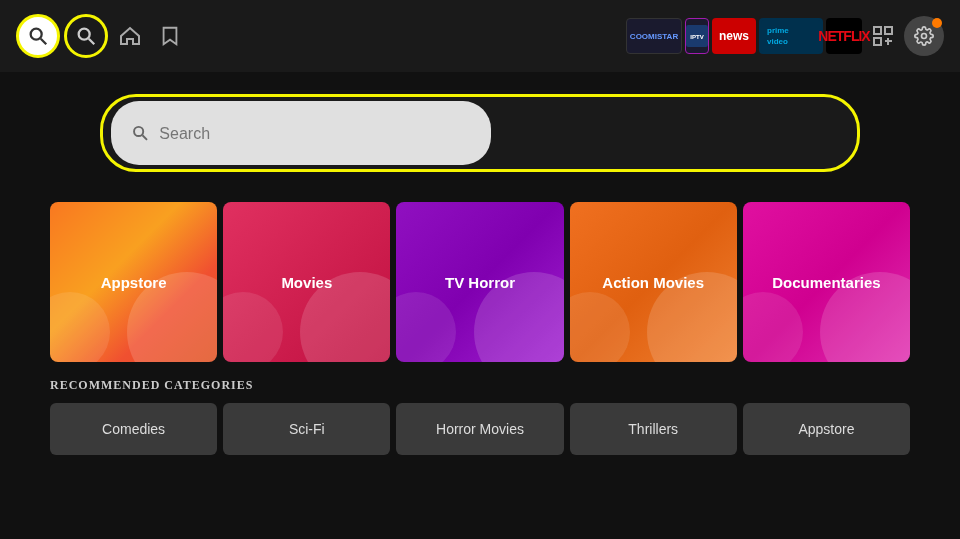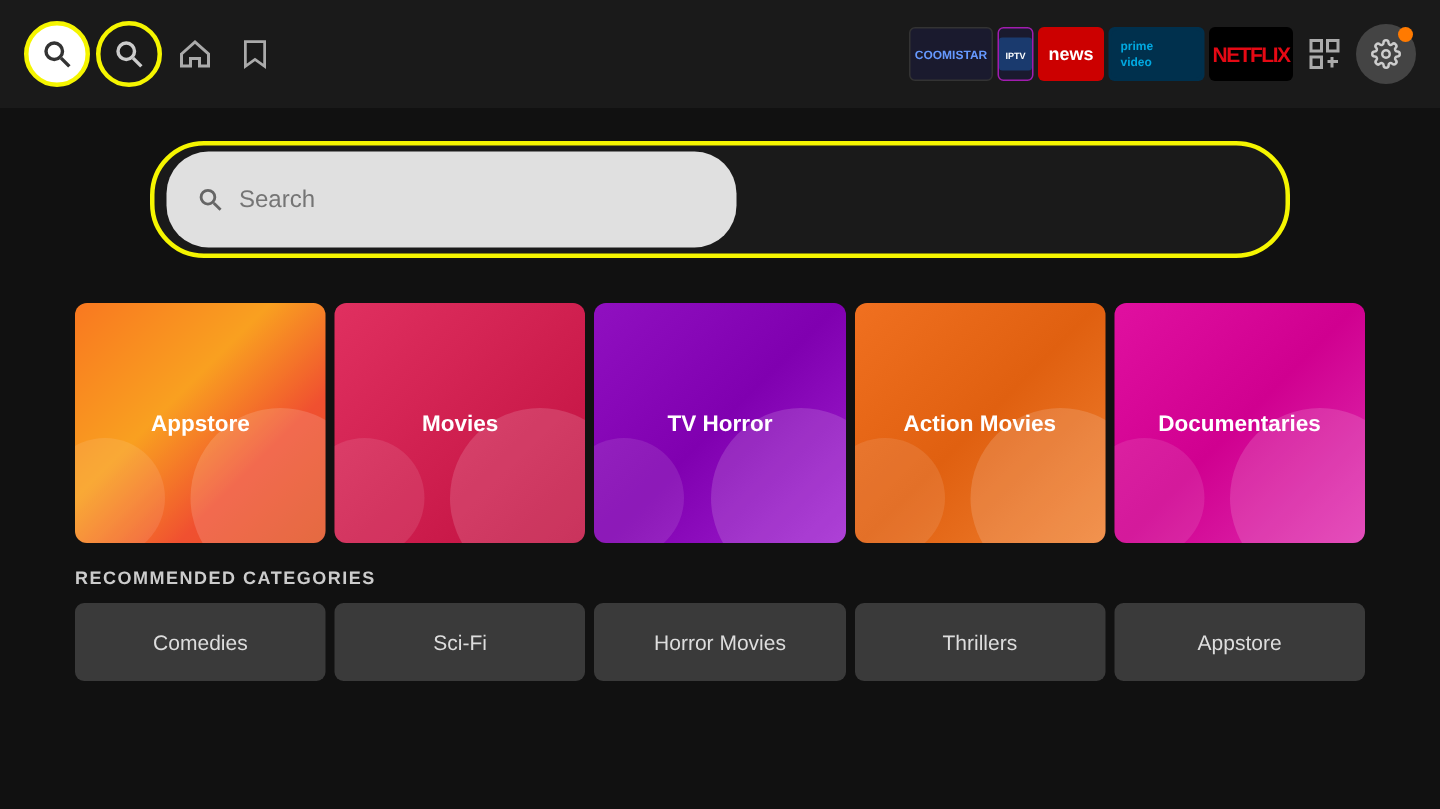--- a/index.html
+++ b/index.html
@@ -76,21 +76,21 @@
       font-size: 9px;
       font-weight: bold;
       cursor: pointer;
     }
 
     .app-logo.coomistar { width: 56px; background: #1a1a2e; border: 1px solid #333; padding: 2px 4px; }
     .app-logo.iptv { width: 24px; background: #1a1a2e; border: 1px solid #a21caf; justify-content: flex-end; }
     .app-logo.freevee { width: 64px; background: #1c2d1c; }
     .app-logo.news { width: 44px; background: #cc0000; font-size: 11px; }
     .app-logo.primevideo { width: 64px; background: #00304d; }
-    .app-logo.netflix { width: 56px; background: #000; }
+    .app-logo.netflix { width: 36px; background: #000; }
     .app-logo.grid-icon { width: 36px; background: transparent; }
 
     .gear-btn {
       width: 40px;
       height: 40px;
       border-radius: 50%;
       background: #444;
       display: flex;
       align-items: center;
       justify-content: center;
@@ -201,20 +201,21 @@
     
     .recommended-section {
       padding: 16px 50px 0 50px;
     }
     .recommended-title {
       font-size: 12px;
       font-weight: bold;
       color: #ccc;
       letter-spacing: 1px;
       margin-bottom: 10px;
+      font-family: Liberation Serif, serif;
     }
     .category-pills {
       display: flex;
       gap: 6px;
     }
     .pill {
       flex: 1;
       background: #3a3a3a;
       border-radius: 6px;
       padding: 18px 10px;

